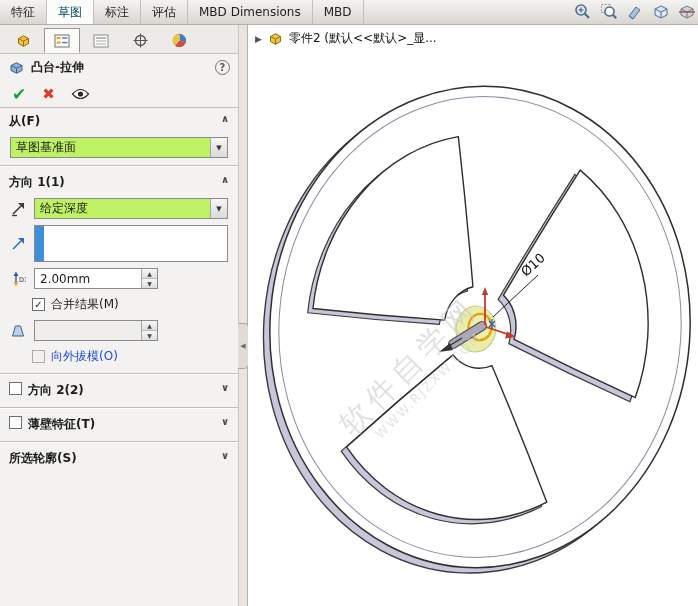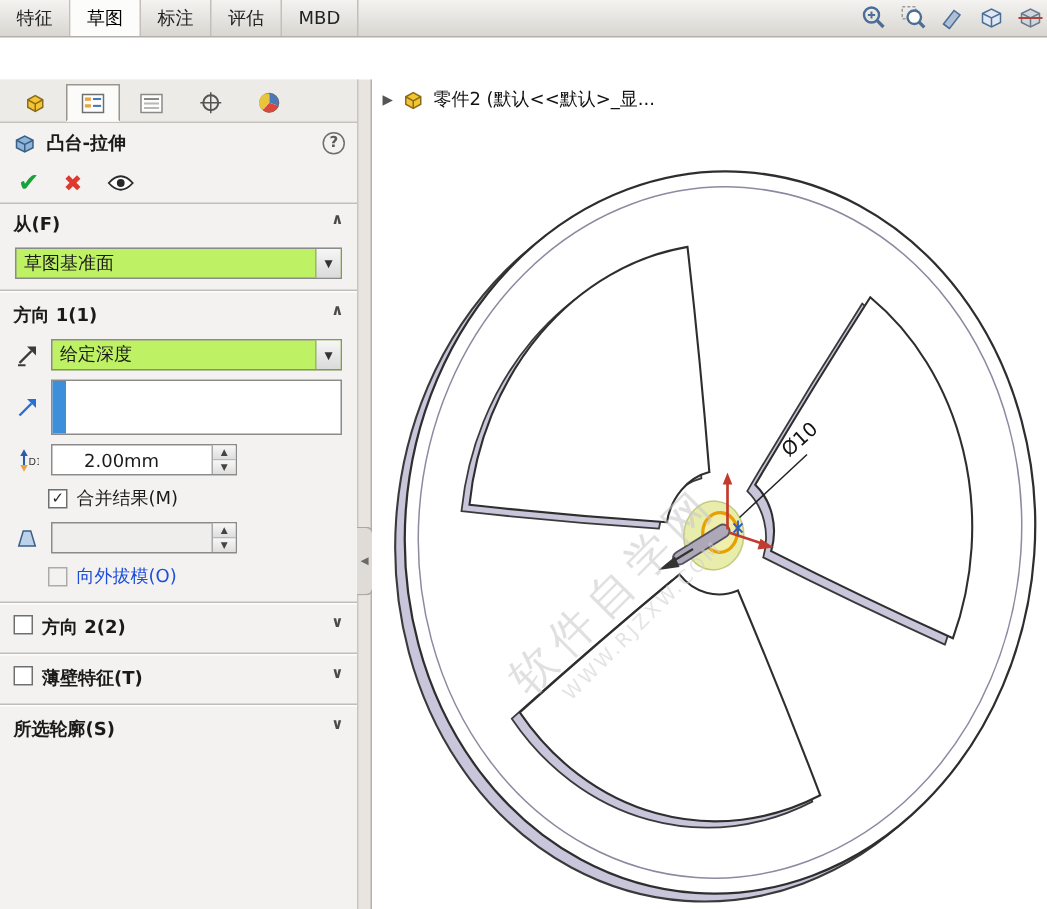--- a/index.html
+++ b/index.html
@@ -2,28 +2,28 @@
 <html><head>
 <meta charset="utf-8">
 <style>
   * { box-sizing: border-box; }
   html,body { margin:0; padding:0; }
   body {
     width:698px; height:606px; overflow:hidden;
     font-family:"DejaVu Sans","Liberation Sans",sans-serif;
     font-size:12px; color:#1a1a1a; background:#fff;
   }
-  .app { width:698px; height:606px; display:flex; flex-direction:column;gap:28px; }
+  .app { width:698px; height:606px; display:flex; flex-direction:column; }
 
   
   .ribbon { height:25px; flex:0 0 25px; background:linear-gradient(#f4f3f1,#d9d6d1);
     border-bottom:1px solid #b2afa9; display:flex; align-items:stretch; }
   .tab { padding:0 11px; display:flex; align-items:center; border-right:1px solid #c3c0ba;
     color:#222; white-space:nowrap; }
-  .tab.active { background:#fcfcfb; color:#000000; }
+  .tab.active { background:#fcfcfb; color:#0c4a6e; }
   .ribbon-spacer { flex:1; }
   .ribbon-icons { display:flex; align-items:center; gap:7px; padding:0 2px; }
   .ricon { width:19px; height:19px; display:flex; align-items:center; justify-content:center; }
 
   
   .main { flex:1; display:flex; min-height:0; }
 
   
   .pm-panel { width:238px; flex:0 0 238px; background:#f3f2f0; display:flex; flex-direction:column; }
   .pm-tabs { height:29px; flex:0 0 29px; display:flex; align-items:flex-end; gap:3px;
@@ -52,21 +52,21 @@
     align-items:center; padding-left:5px; }
   .combo-arrow { margin-left:auto; width:17px; align-self:stretch; border-left:1px solid #a8a8a8;
     background:linear-gradient(#f6f6f6,#dadada); display:flex; align-items:center; justify-content:center;
     font-size:7px; color:#333; }
 
   .selbox { flex:1; height:37px; background:#fff; border:1px solid #8b8b8b; display:flex; }
   .sel-cursor { width:9px; background:#3d8fd9; }
 
   .numfield { width:124px; height:21px; background:#fff; border:1px solid #8b8b8b;
     display:flex; align-items:center; }
-  .numfield .val { flex:1; padding-left:21px; }
+  .numfield .val { flex:1; padding-left:5px; }
   .numfield.disabled { background:#efeeec; }
   .spin { width:16px; align-self:stretch; border-left:1px solid #a8a8a8; display:flex; flex-direction:column; }
   .spin div { flex:1; font-size:6px; color:#444; display:flex; align-items:center; justify-content:center;
     background:linear-gradient(#f7f7f7,#dedede); }
   .spin div:first-child { border-bottom:1px solid #b9b9b9; }
 
   .checkrow { display:flex; align-items:center; gap:6px; padding:4px 10px 4px 30px; }
   .cb { width:13px; height:13px; background:#fff; border:1px solid #6f6f6f; display:flex;
     align-items:center; justify-content:center; font-size:10px; line-height:1; color:#222; flex:0 0 13px; }
   .cb.off { color:transparent; }
@@ -90,20 +90,21 @@
 </head>
 <body>
 
 <div class="app">
 
   <div class="ribbon">
     <div class="tab">特征</div>
     <div class="tab active">草图</div>
     <div class="tab">标注</div>
     <div class="tab">评估</div>
+    <div class="tab">MBD Dimensions</div>
     <div class="tab">MBD</div>
     <div class="ribbon-spacer"></div>
     <div class="ribbon-icons">
       <span class="ricon">
         <svg width="18" height="18" viewBox="0 0 18 18">
             <circle cx="7" cy="7" r="5" fill="none" stroke="#4a6e96" stroke-width="1.6"></circle>
             <line x1="4.6" y1="7" x2="9.4" y2="7" stroke="#4a6e96" stroke-width="1.3"></line>
             <line x1="7" y1="4.6" x2="7" y2="9.4" stroke="#4a6e96" stroke-width="1.3"></line>
             <line x1="10.8" y1="10.8" x2="15" y2="15" stroke="#4a6e96" stroke-width="2.2"></line>
           </svg>

